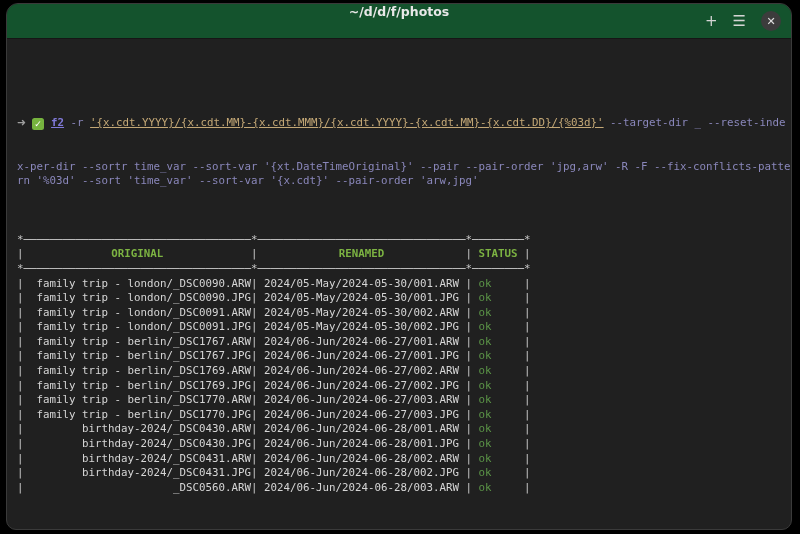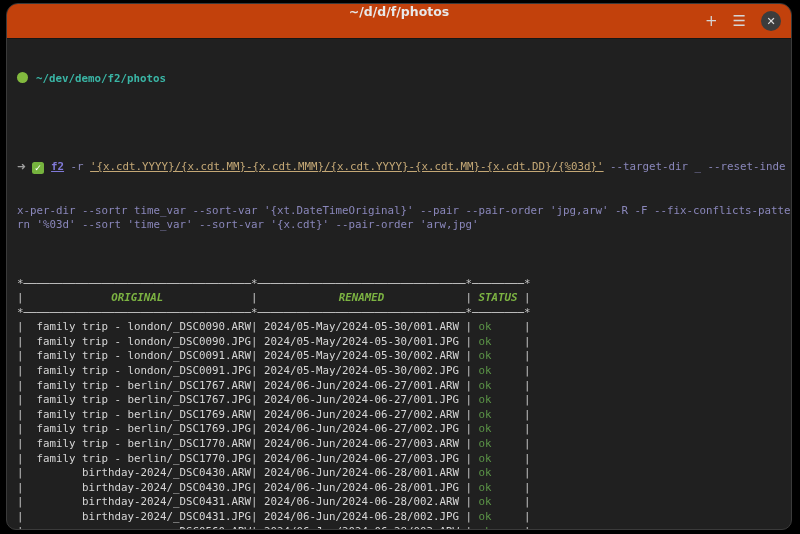--- a/index.html
+++ b/index.html
@@ -1,18 +1,18 @@
 <!DOCTYPE html>
 <html><head>
 <meta charset="utf-8">
 <style>
   html,body{margin:0;padding:0;background:#000;width:800px;height:534px;overflow:hidden;}
   .window{position:absolute;left:6px;top:3px;width:786px;height:527px;background:#202020;
     border:1px solid #3a3a3a;border-radius:12px 12px 10px 10px;overflow:hidden;box-sizing:border-box;}
-  .titlebar{position:relative;height:34px;background:#c2410c;border-bottom:1px solid #161616;}
+  .titlebar{position:relative;height:34px;background:#14532d;border-bottom:1px solid #161616;}
   .titlebar .title{position:absolute;left:0;right:0;top:0;line-height:34px;text-align:center;
     color:#e8e8e8;font:700 12.5px "DejaVu Sans",sans-serif;}
   .controls{position:absolute;right:10px;top:0;height:34px;display:flex;align-items:center;gap:15px;}
   .ctl{color:#d5d5d5;font:400 15px "DejaVu Sans",sans-serif;cursor:default;}
   .closebtn{width:20px;height:20px;border-radius:50%;background:#3c3c3c;color:#e0e0e0;
     font:700 11px "DejaVu Sans",sans-serif;display:flex;align-items:center;justify-content:center;}
   .term{padding:4px 0 0 10px;font:10.8px "DejaVu Sans Mono",monospace;line-height:14.6px;
     color:#d6d6d6;white-space:pre;}
   .line{height:14.6px;}
   .dot{display:inline-block;width:11px;height:11px;border-radius:50%;background:#82b93e;
@@ -23,39 +23,38 @@
     color:#fff;font-size:9px;line-height:12px;text-align:center;margin-right:7px;vertical-align:-1px;
     font-family:"DejaVu Sans",sans-serif;}
   .sg-cmd{color:#8079d8;font-weight:700;text-decoration:underline;}
   .sg-flag{color:#8a87bb;}
   .sg-str{color:#c4a876;text-decoration:underline;}
   .brd{color:#c8c8c8;}
   .pipe{color:#c8c8c8;}
   .cell{display:inline-block;box-sizing:border-box;vertical-align:bottom;white-space:pre;}
   .c1{width:35ch;text-align:right;}.c2{width:32ch;}.c3{width:8ch;}
   .cell.left{padding-left:1ch;}
-  .cell.center{text-align:center;font-style:italic;}
+  .cell.center{text-align:center;}
   .hdr{color:#7cb342;font-weight:700;}
   .ok{color:#5b9447;}
 </style>
 </head>
 <body>
 
 <div class="window">
   <div class="titlebar">
     <div class="title">~/d/d/f/photos</div>
     <div class="controls">
       <span class="ctl">+</span>
       <span class="ctl">☰</span>
       <span class="closebtn">✕</span>
     </div>
   </div>
 
   <div class="term">
-    <div class="line"><span class="dot"></span><span class="path">~/dev/demo/f2/photos</span></div>
 
     <div id="cmd-block">
       <div class="line" id="cmd-line-1"><span class="arrow">➜</span><span class="chk">✓</span><span class="sg-cmd">f2</span><span class="sg-flag"> -r </span><span class="sg-str">'{x.cdt.YYYY}/{x.cdt.MM}-{x.cdt.MMM}/{x.cdt.YYYY}-{x.cdt.MM}-{x.cdt.DD}/{%03d}'</span><span class="sg-flag"> --target-dir _ --reset-inde</span></div>
     <div class="line"><span class="sg-flag">x-per-dir --sortr time_var --sort-var '{xt.DateTimeOriginal}' --pair --pair-order 'jpg,arw' -R -F --fix-conflicts-patte</span></div><div class="line"><span class="sg-flag">rn '%03d' --sort 'time_var' --sort-var '{x.cdt}' --pair-order 'arw,jpg'</span></div></div>
 
     <div id="tbl"><div class="line"><span class="brd">*───────────────────────────────────*────────────────────────────────*────────*</span></div><div class="line"><span class="pipe">|</span><span class="cell c1 center hdr">ORIGINAL</span><span class="pipe">|</span><span class="cell c2 center hdr">RENAMED</span><span class="pipe">|</span><span class="cell c3 center hdr">STATUS</span><span class="pipe">|</span></div><div class="line"><span class="brd">*───────────────────────────────────*────────────────────────────────*────────*</span></div><div class="line"><span class="pipe">|</span><span class="cell c1 left">family trip - london/_DSC0090.ARW</span><span class="pipe">|</span><span class="cell c2 left">2024/05-May/2024-05-30/001.ARW</span><span class="pipe">|</span><span class="cell c3 left ok">ok</span><span class="pipe">|</span></div><div class="line"><span class="pipe">|</span><span class="cell c1 left">family trip - london/_DSC0090.JPG</span><span class="pipe">|</span><span class="cell c2 left">2024/05-May/2024-05-30/001.JPG</span><span class="pipe">|</span><span class="cell c3 left ok">ok</span><span class="pipe">|</span></div><div class="line"><span class="pipe">|</span><span class="cell c1 left">family trip - london/_DSC0091.ARW</span><span class="pipe">|</span><span class="cell c2 left">2024/05-May/2024-05-30/002.ARW</span><span class="pipe">|</span><span class="cell c3 left ok">ok</span><span class="pipe">|</span></div><div class="line"><span class="pipe">|</span><span class="cell c1 left">family trip - london/_DSC0091.JPG</span><span class="pipe">|</span><span class="cell c2 left">2024/05-May/2024-05-30/002.JPG</span><span class="pipe">|</span><span class="cell c3 left ok">ok</span><span class="pipe">|</span></div><div class="line"><span class="pipe">|</span><span class="cell c1 left">family trip - berlin/_DSC1767.ARW</span><span class="pipe">|</span><span class="cell c2 left">2024/06-Jun/2024-06-27/001.ARW</span><span class="pipe">|</span><span class="cell c3 left ok">ok</span><span class="pipe">|</span></div><div class="line"><span class="pipe">|</span><span class="cell c1 left">family trip - berlin/_DSC1767.JPG</span><span class="pipe">|</span><span class="cell c2 left">2024/06-Jun/2024-06-27/001.JPG</span><span class="pipe">|</span><span class="cell c3 left ok">ok</span><span class="pipe">|</span></div><div class="line"><span class="pipe">|</span><span class="cell c1 left">family trip - berlin/_DSC1769.ARW</span><span class="pipe">|</span><span class="cell c2 left">2024/06-Jun/2024-06-27/002.ARW</span><span class="pipe">|</span><span class="cell c3 left ok">ok</span><span class="pipe">|</span></div><div class="line"><span class="pipe">|</span><span class="cell c1 left">family trip - berlin/_DSC1769.JPG</span><span class="pipe">|</span><span class="cell c2 left">2024/06-Jun/2024-06-27/002.JPG</span><span class="pipe">|</span><span class="cell c3 left ok">ok</span><span class="pipe">|</span></div><div class="line"><span class="pipe">|</span><span class="cell c1 left">family trip - berlin/_DSC1770.ARW</span><span class="pipe">|</span><span class="cell c2 left">2024/06-Jun/2024-06-27/003.ARW</span><span class="pipe">|</span><span class="cell c3 left ok">ok</span><span class="pipe">|</span></div><div class="line"><span class="pipe">|</span><span class="cell c1 left">family trip - berlin/_DSC1770.JPG</span><span class="pipe">|</span><span class="cell c2 left">2024/06-Jun/2024-06-27/003.JPG</span><span class="pipe">|</span><span class="cell c3 left ok">ok</span><span class="pipe">|</span></div><div class="line"><span class="pipe">|</span><span class="cell c1 left">birthday-2024/_DSC0430.ARW</span><span class="pipe">|</span><span class="cell c2 left">2024/06-Jun/2024-06-28/001.ARW</span><span class="pipe">|</span><span class="cell c3 left ok">ok</span><span class="pipe">|</span></div><div class="line"><span class="pipe">|</span><span class="cell c1 left">birthday-2024/_DSC0430.JPG</span><span class="pipe">|</span><span class="cell c2 left">2024/06-Jun/2024-06-28/001.JPG</span><span class="pipe">|</span><span class="cell c3 left ok">ok</span><span class="pipe">|</span></div><div class="line"><span class="pipe">|</span><span class="cell c1 left">birthday-2024/_DSC0431.ARW</span><span class="pipe">|</span><span class="cell c2 left">2024/06-Jun/2024-06-28/002.ARW</span><span class="pipe">|</span><span class="cell c3 left ok">ok</span><span class="pipe">|</span></div><div class="line"><span class="pipe">|</span><span class="cell c1 left">birthday-2024/_DSC0431.JPG</span><span class="pipe">|</span><span class="cell c2 left">2024/06-Jun/2024-06-28/002.JPG</span><span class="pipe">|</span><span class="cell c3 left ok">ok</span><span class="pipe">|</span></div><div class="line"><span class="pipe">|</span><span class="cell c1 left">_DSC0560.ARW</span><span class="pipe">|</span><span class="cell c2 left">2024/06-Jun/2024-06-28/003.ARW</span><span class="pipe">|</span><span class="cell c3 left ok">ok</span><span class="pipe">|</span></div></div>
 
     
 
     

